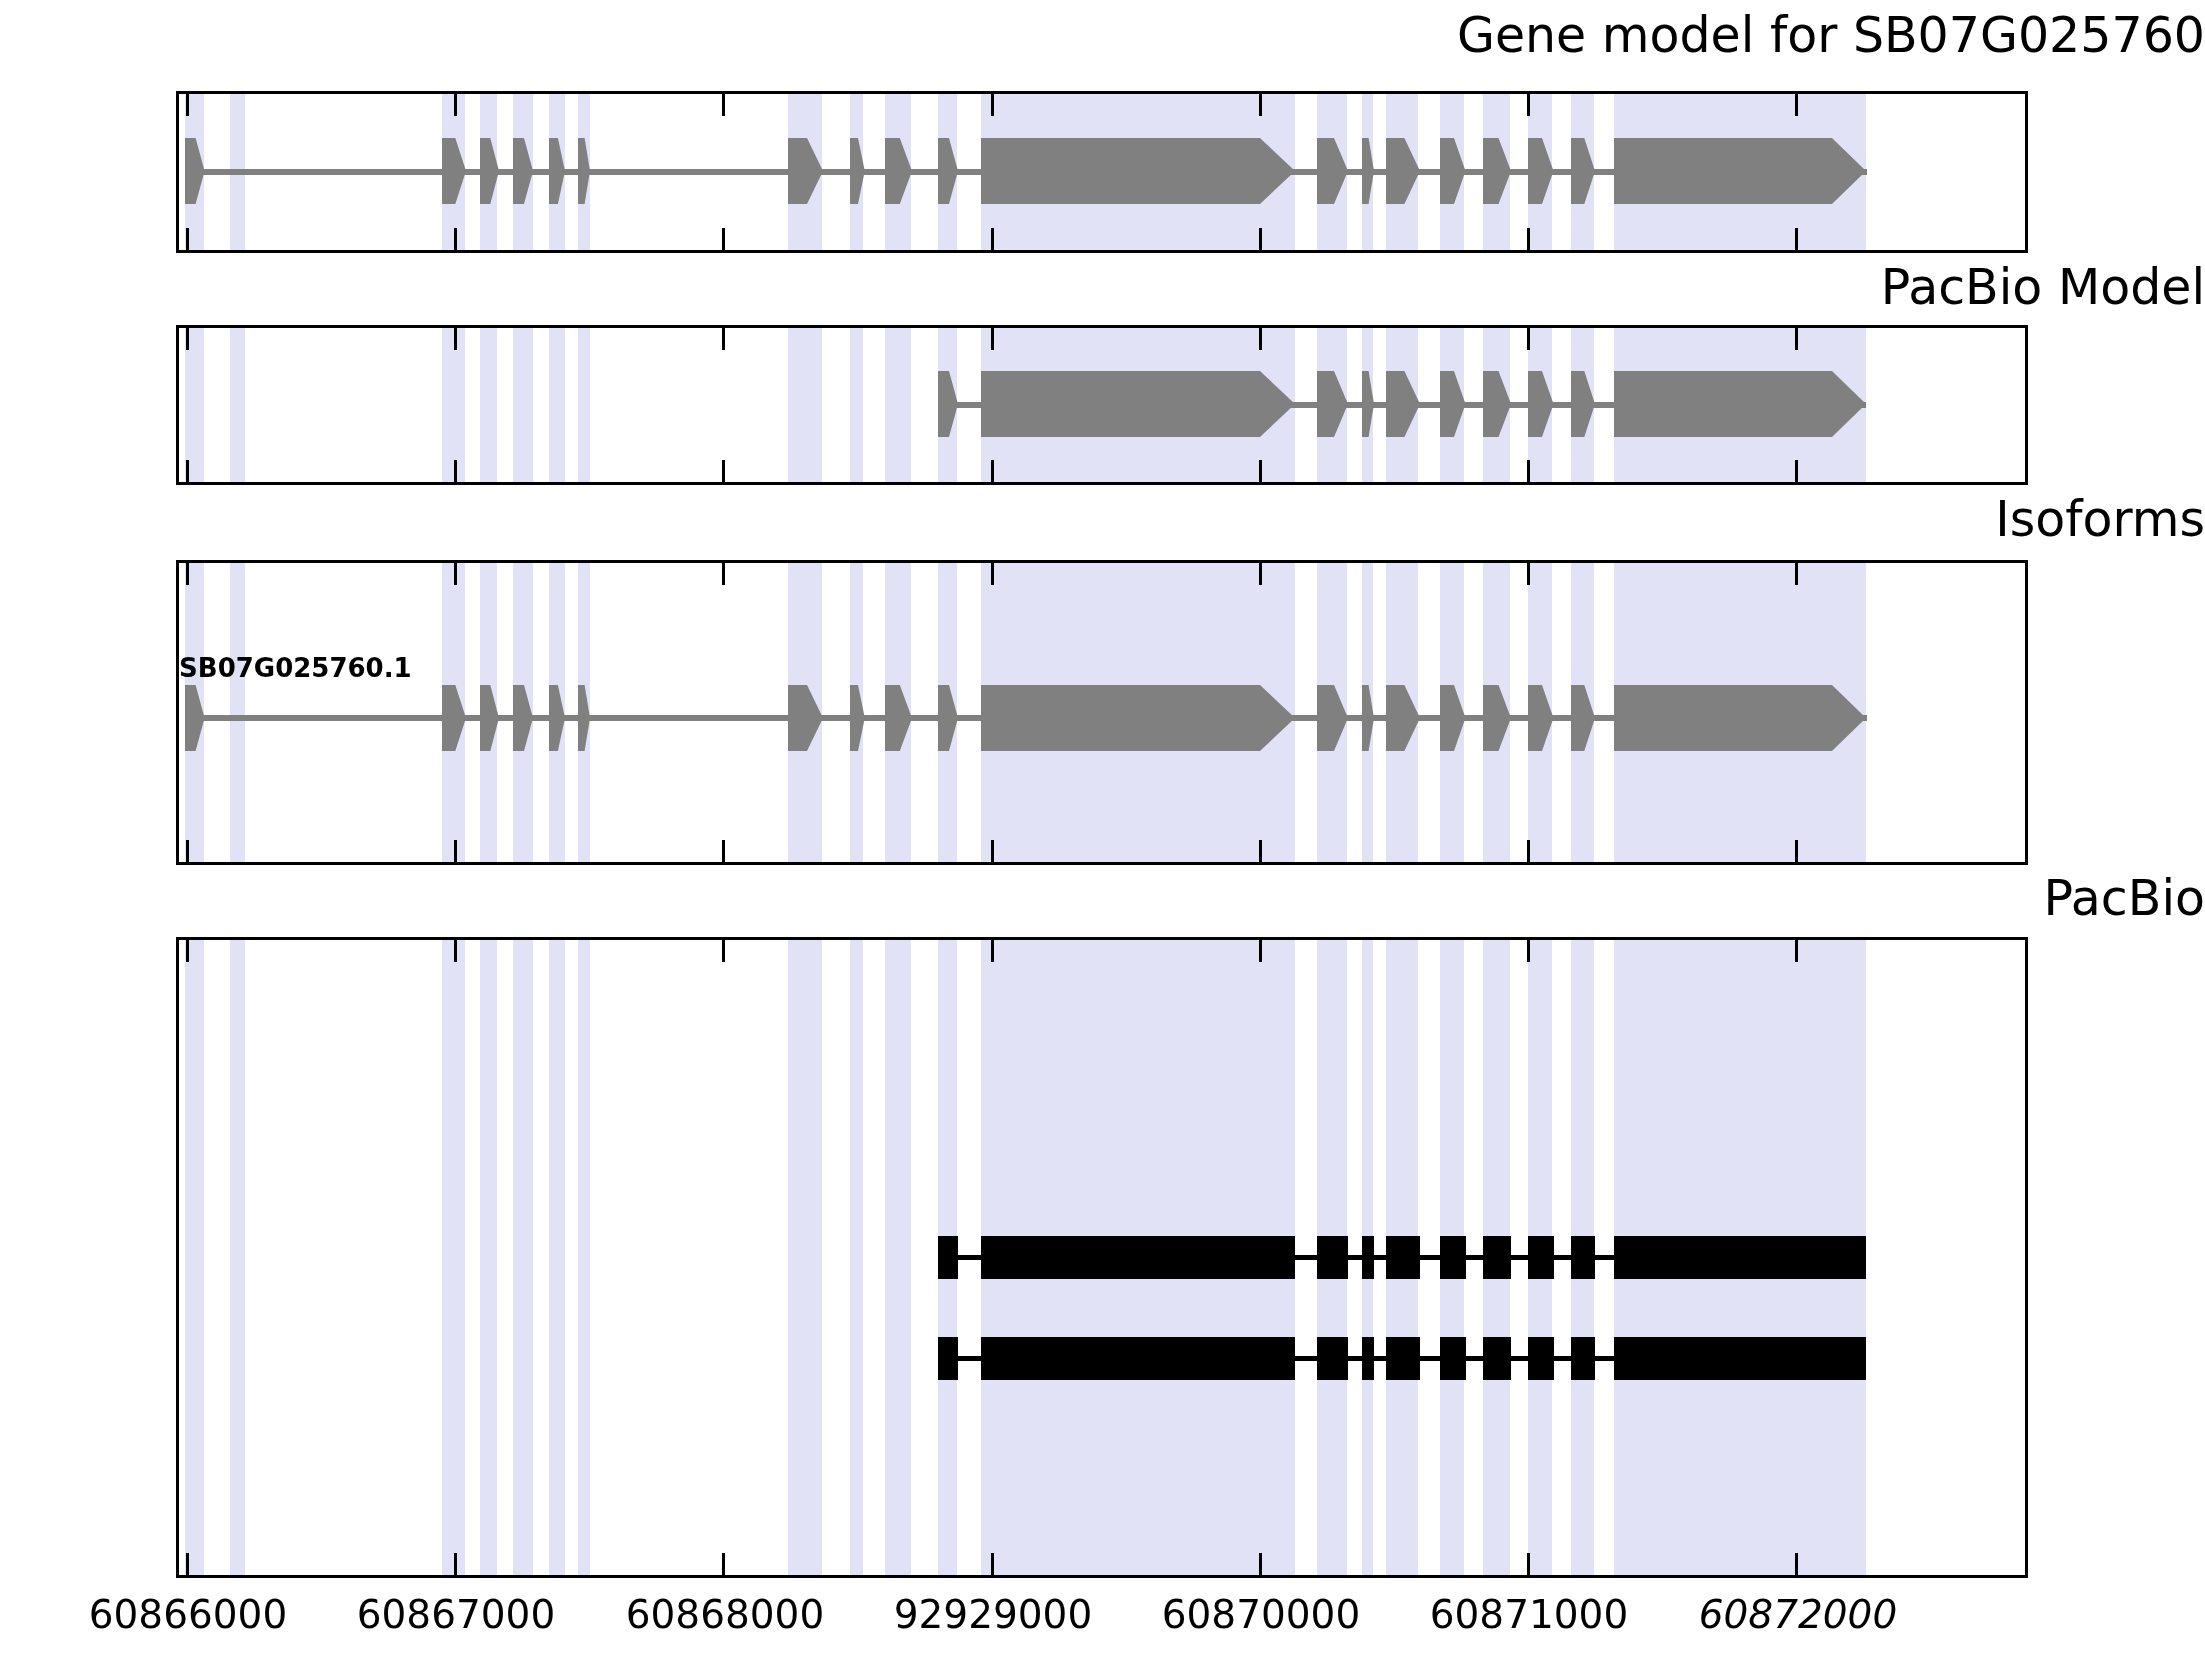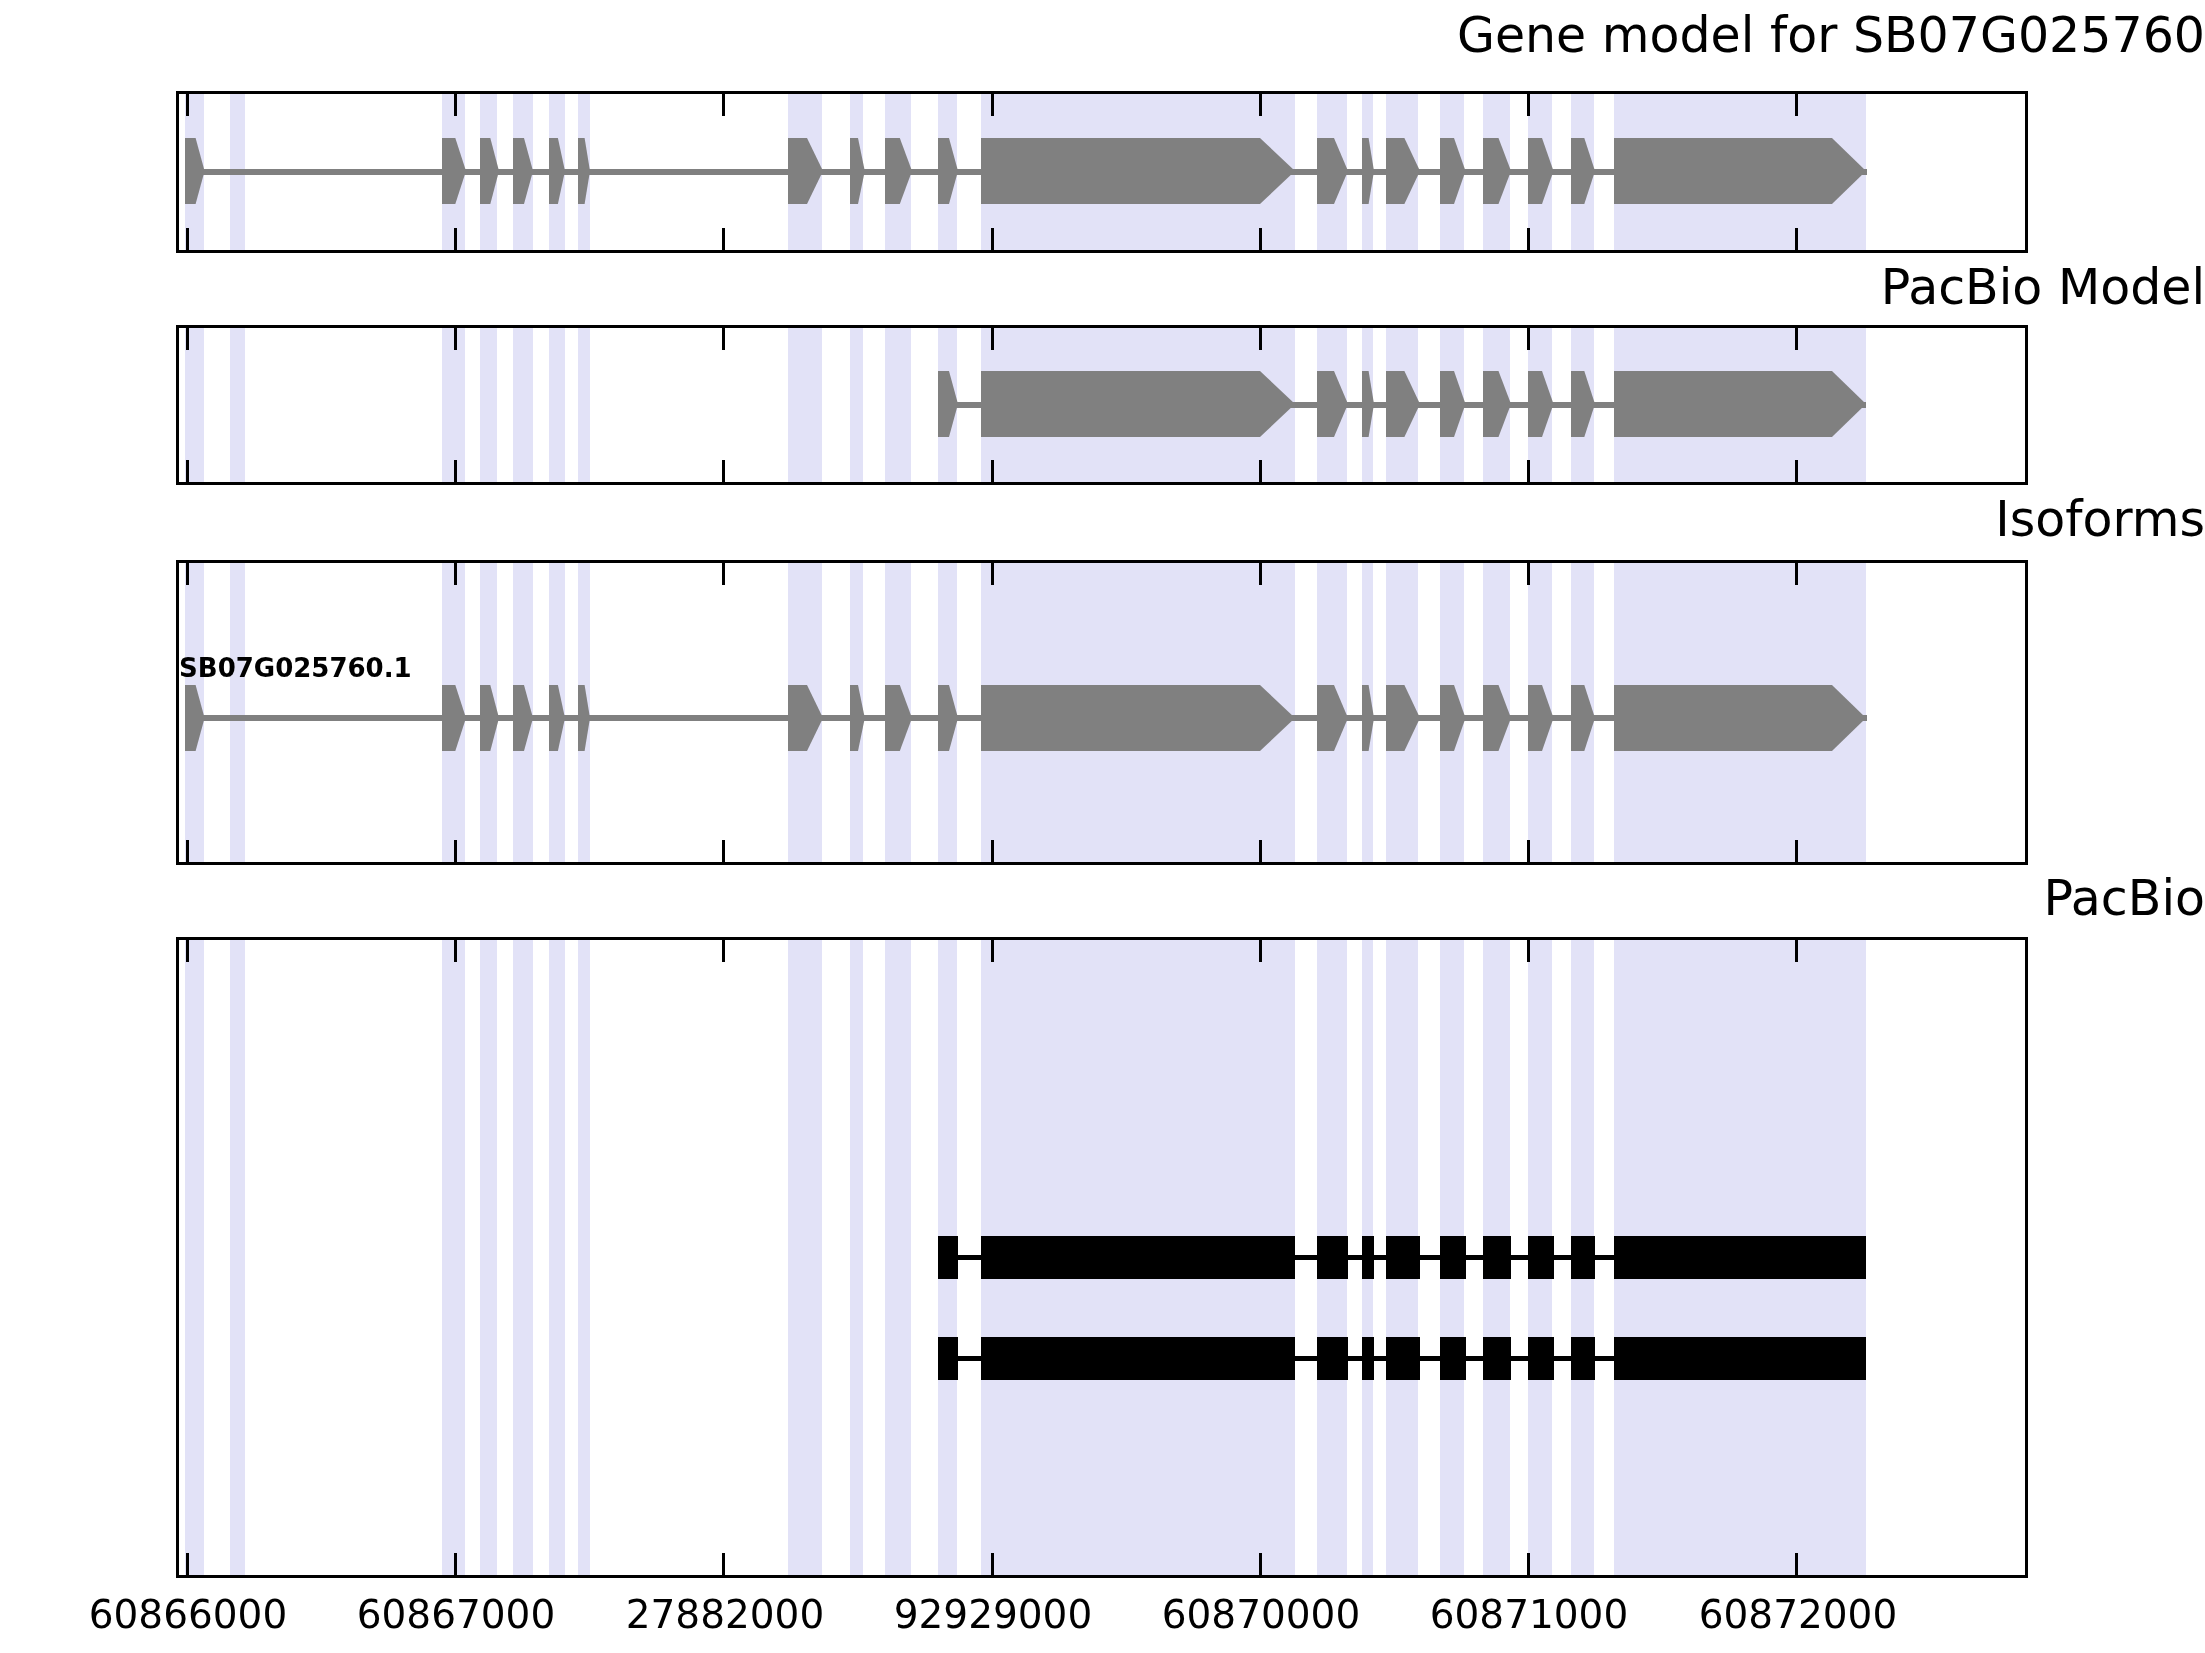--- a/index.html
+++ b/index.html
@@ -297,21 +297,21 @@
         <div class="ex" style="left: 1304px; width: 28px; top: 397px; height: 43px; background: rgb(0, 0, 0);"></div>
         <div class="ex" style="left: 1349px; width: 25.5px; top: 397px; height: 43px; background: rgb(0, 0, 0);"></div>
         <div class="ex" style="left: 1392px; width: 24px; top: 397px; height: 43px; background: rgb(0, 0, 0);"></div>
         <div class="ex" style="left: 1435px; width: 252px; top: 397px; height: 43px; background: rgb(0, 0, 0);"></div>
       </div>
     </div>
 
   <div id="xticklabels">
       <div class="xtick-label" style="left: 188px; top: 1592px;">60866000</div>
       <div class="xtick-label" style="left: 456px; top: 1592px;">60867000</div>
-      <div class="xtick-label" style="left: 725px; top: 1592px;">27882000</div>
+      <div class="xtick-label" style="left: 725px; top: 1592px;">60868000</div>
       <div class="xtick-label" style="left: 993px; top: 1592px;">92929000</div>
       <div class="xtick-label" style="left: 1261px; top: 1592px;">60870000</div>
       <div class="xtick-label" style="left: 1529px; top: 1592px;">60871000</div>
-      <div class="xtick-label" style="left: 1798px; top: 1592px;">60872000</div>
+      <div class="xtick-label" style="left: 1798px; top: 1592px; font-style: italic;">60872000</div>
     </div>
 
 </div>
 
 
 </body></html>

